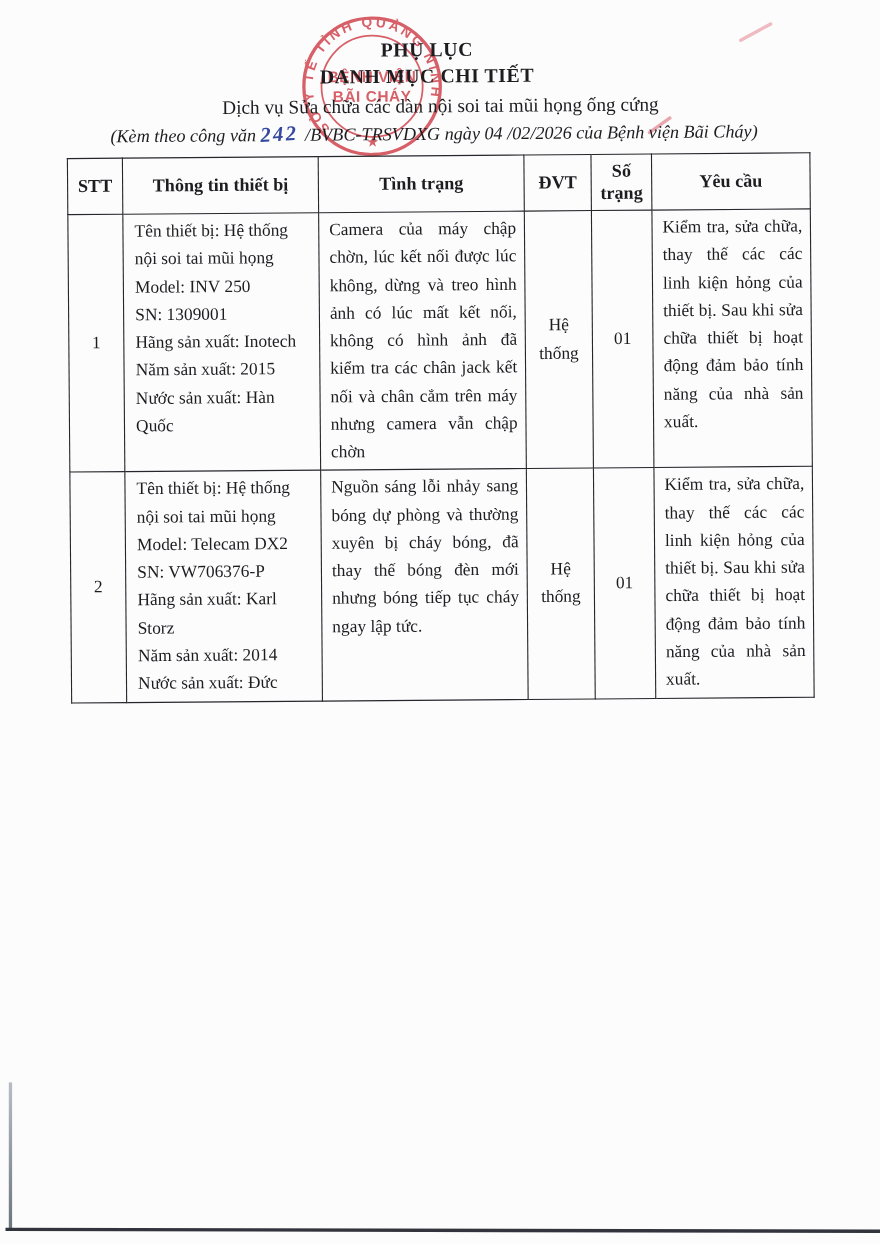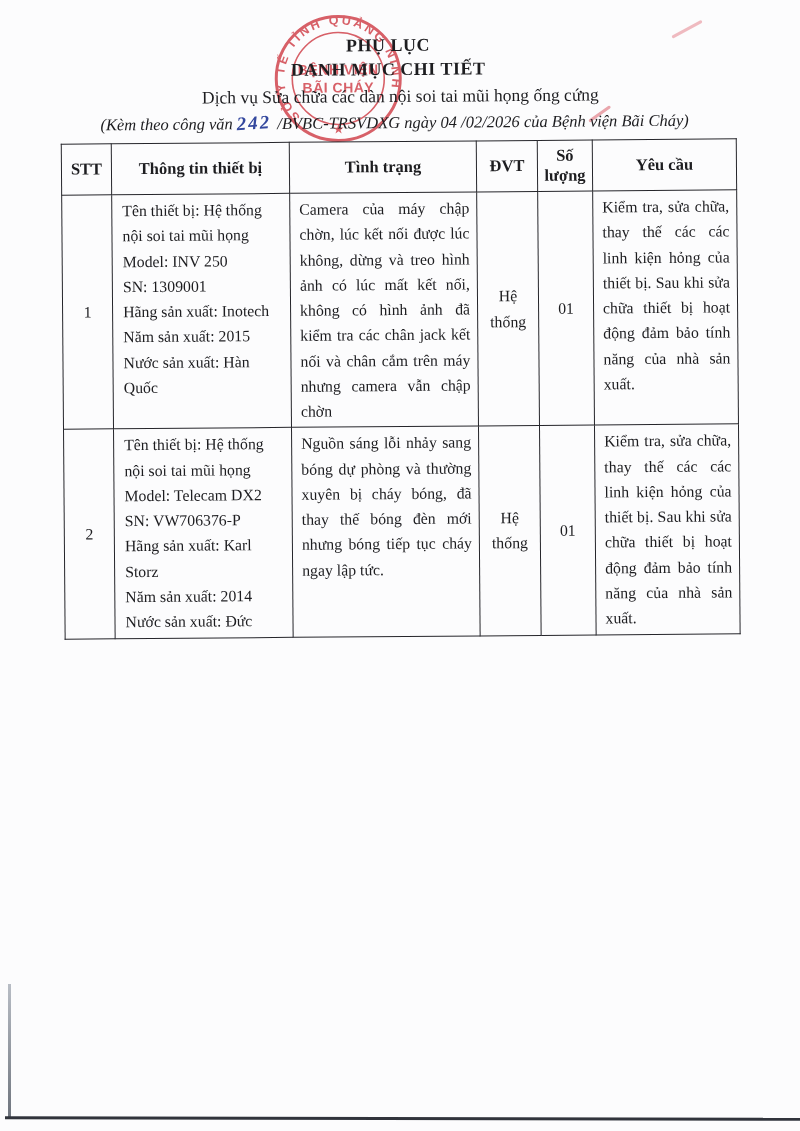--- a/index.html
+++ b/index.html
@@ -105,21 +105,21 @@
       <col style="width:61px">
         <col style="width:55px">
         <col style="width:144px">
     </colgroup>
     <tbody>
         <tr>
       <th>STT</th>
       <th>Thông tin thiết bị</th>
       <th>Tình trạng</th>
       <th>ĐVT</th>
-      <th>Số lượng</th>
+      <th>Số trạng</th>
       <th>Yêu cầu</th>
     </tr>
     <tr class="row1">
       <td class="c-stt">1</td>
       <td class="c-info">Tên thiết bị: Hệ thống nội soi tai mũi họng
 Model: INV 250
 SN: 1309001
 Hãng sản xuất: Inotech
 Năm sản xuất: 2015
 Nước sản xuất: Hàn Quốc</td>

